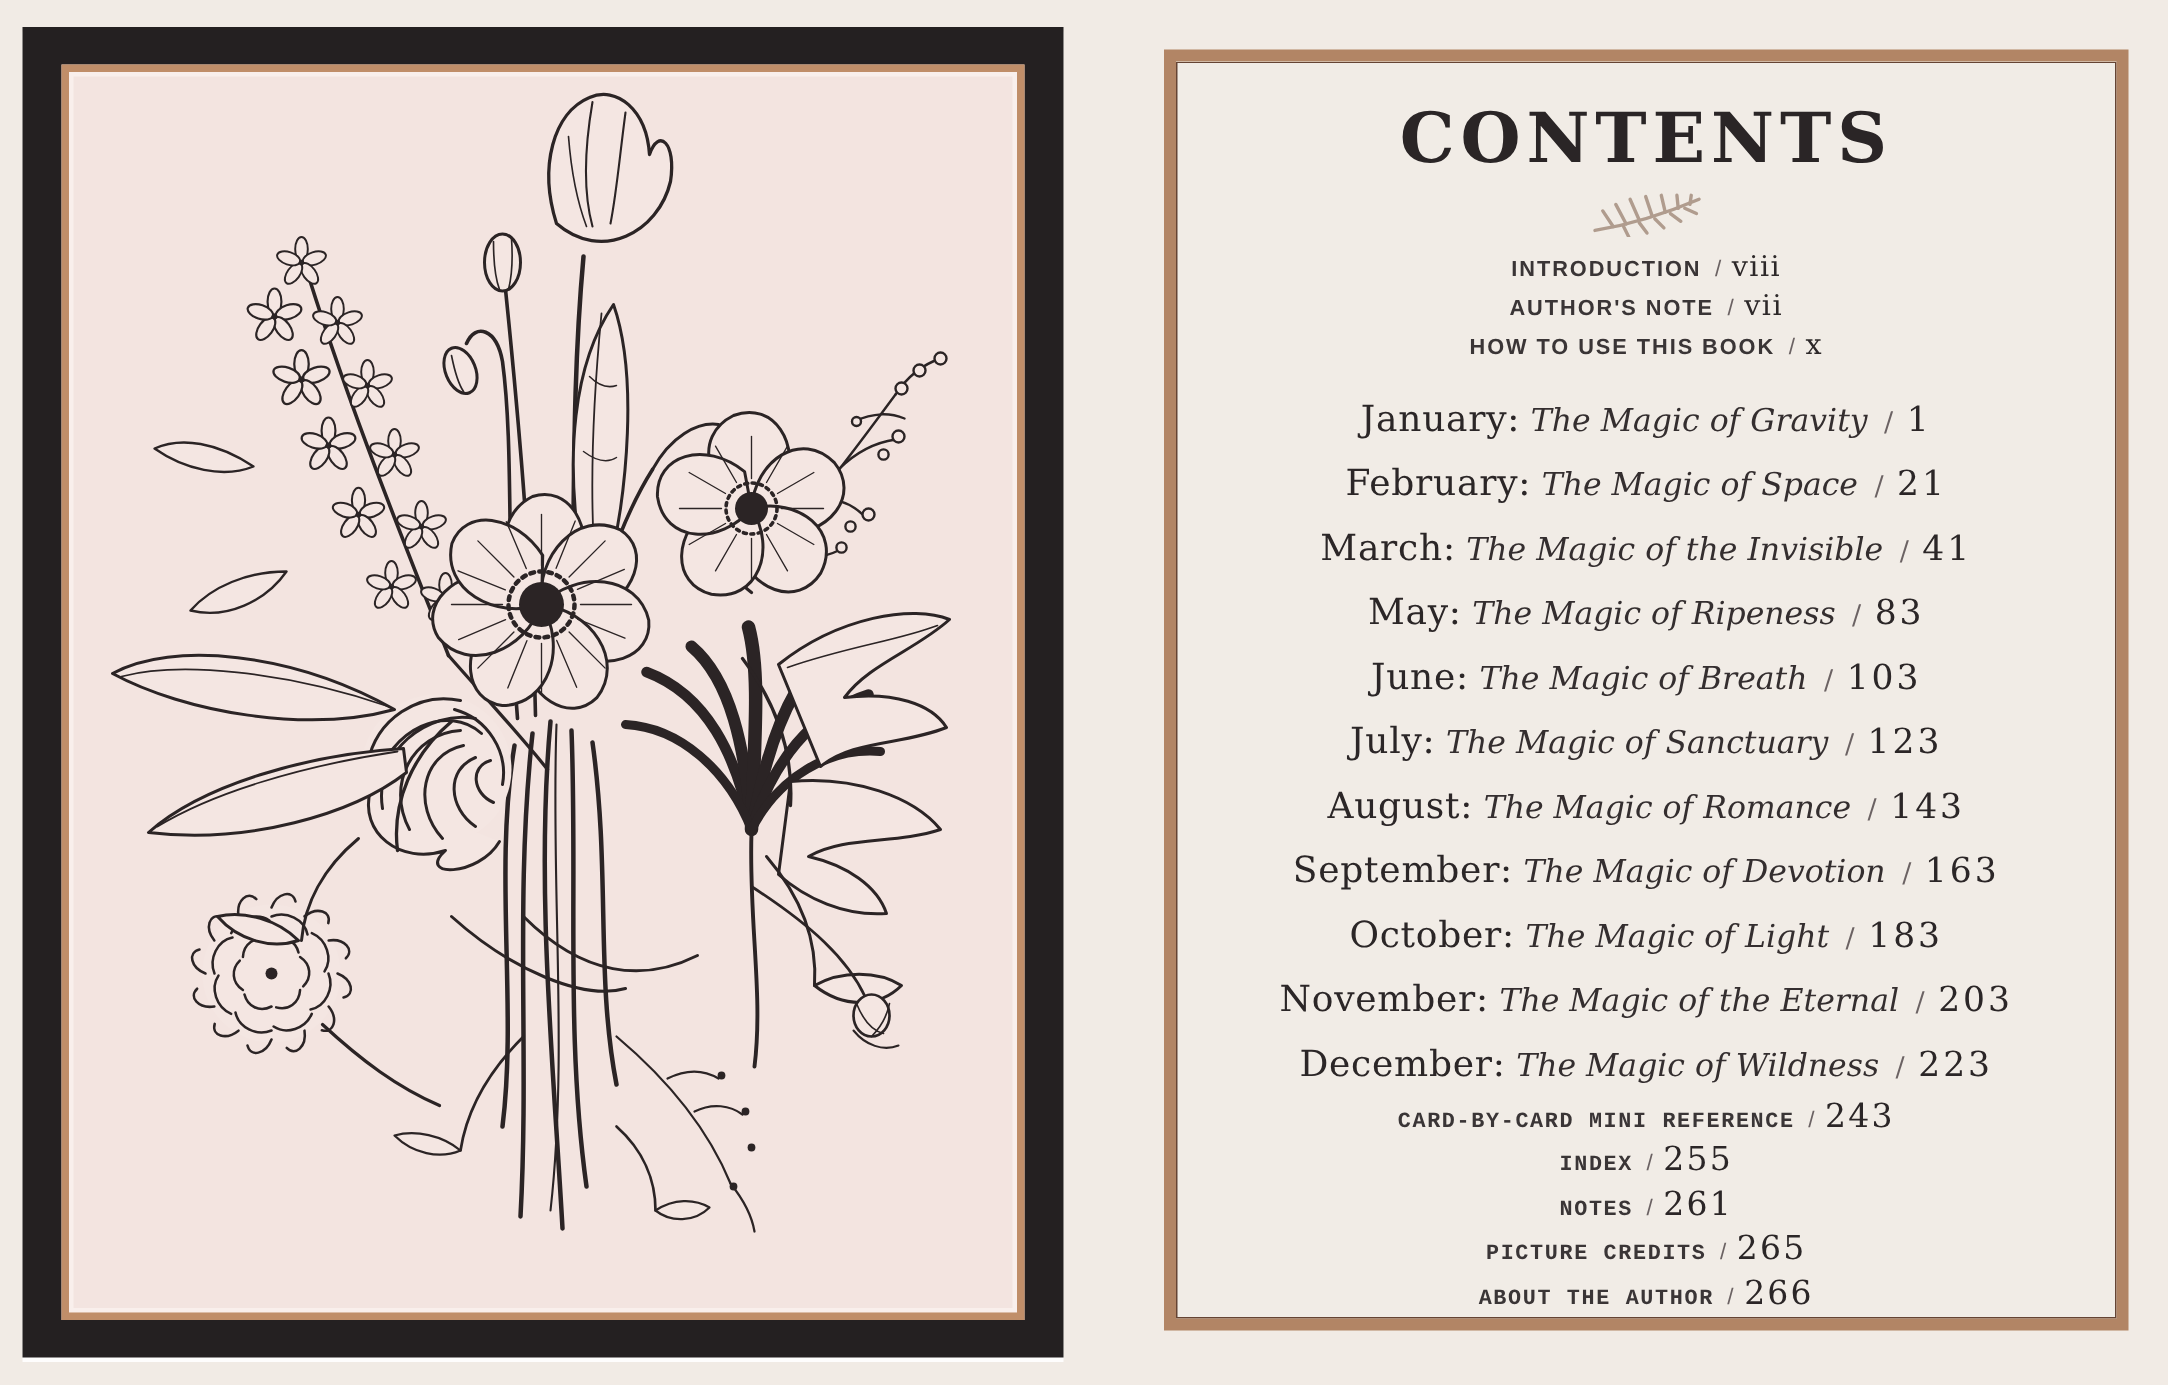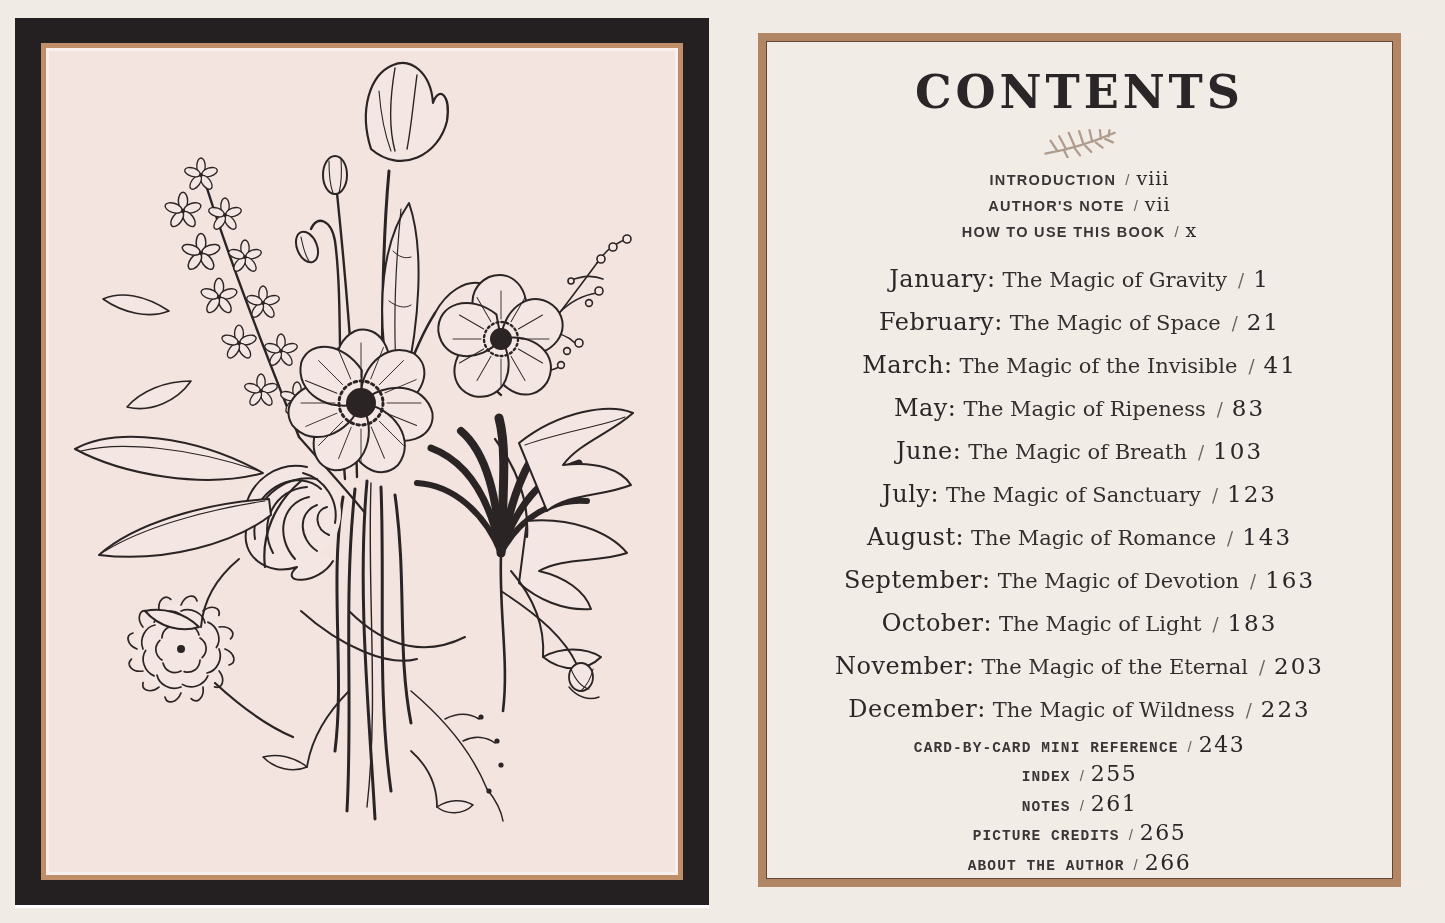--- a/index.html
+++ b/index.html
@@ -17,21 +17,21 @@
   }
   .pink-panel{
     position:absolute;left:26px;top:25px;right:26px;bottom:25px;
     border:5px solid #c08e69;
     background:#f3e4e0;
     box-shadow:inset 0 0 0 3px #f9efec;
   }
   .pink-panel svg{position:absolute;left:3px;top:3px;}
   
   .right-page{
-    position:absolute;left:758px;top:33px;width:643px;height:854px;
+    position:absolute;left:776px;top:33px;width:643px;height:854px;
     box-sizing:border-box;
     border:8px solid #b28565;
     box-shadow:inset 0 0 0 1px #654434;
     background:#f1ece6;
   }
   .toc{
     position:absolute;inset:0;
     display:flex;flex-direction:column;align-items:center;
     padding-top:28px;text-align:center;
   }
@@ -50,21 +50,21 @@
   .fm-num{
     font-family:"DejaVu Serif","Liberation Serif",serif;
     font-size:19px;letter-spacing:1px;color:#2d2829;
   }
   .chapters{margin-top:15px;}
   .chapter-row{line-height:40px;white-space:nowrap;}
   .month{
     font-size:24px;color:#2b2627;letter-spacing:.5px;
   }
   .subtitle{
-    font-size:21px;color:#342e2f;margin-left:7px;
+    font-style:italic;font-size:21px;color:#342e2f;margin-left:7px;
   }
   .slash{
     font-size:18px;color:#6b6263;margin:0 9px 0 11px;font-weight:normal;
   }
   .fm-slash{font-size:15px;color:#6b6263;margin:0 7px 0 9px;font-weight:normal;
     font-family:"Liberation Sans","DejaVu Sans",sans-serif;}
   .pagenum{
     font-size:23px;letter-spacing:2px;color:#2b2627;
   }
   .back-matter{margin-top:0;}

